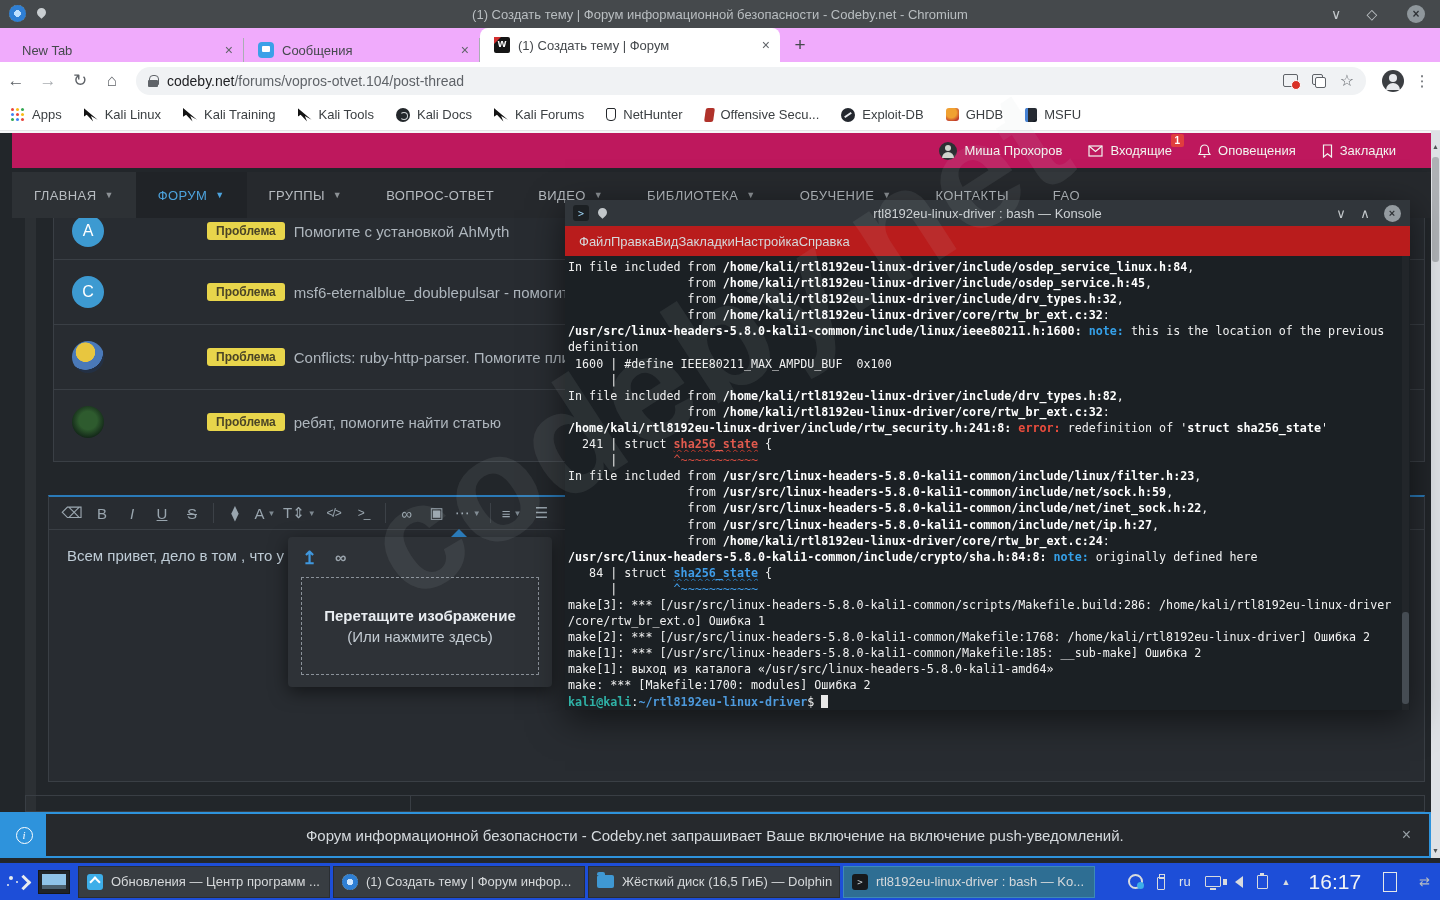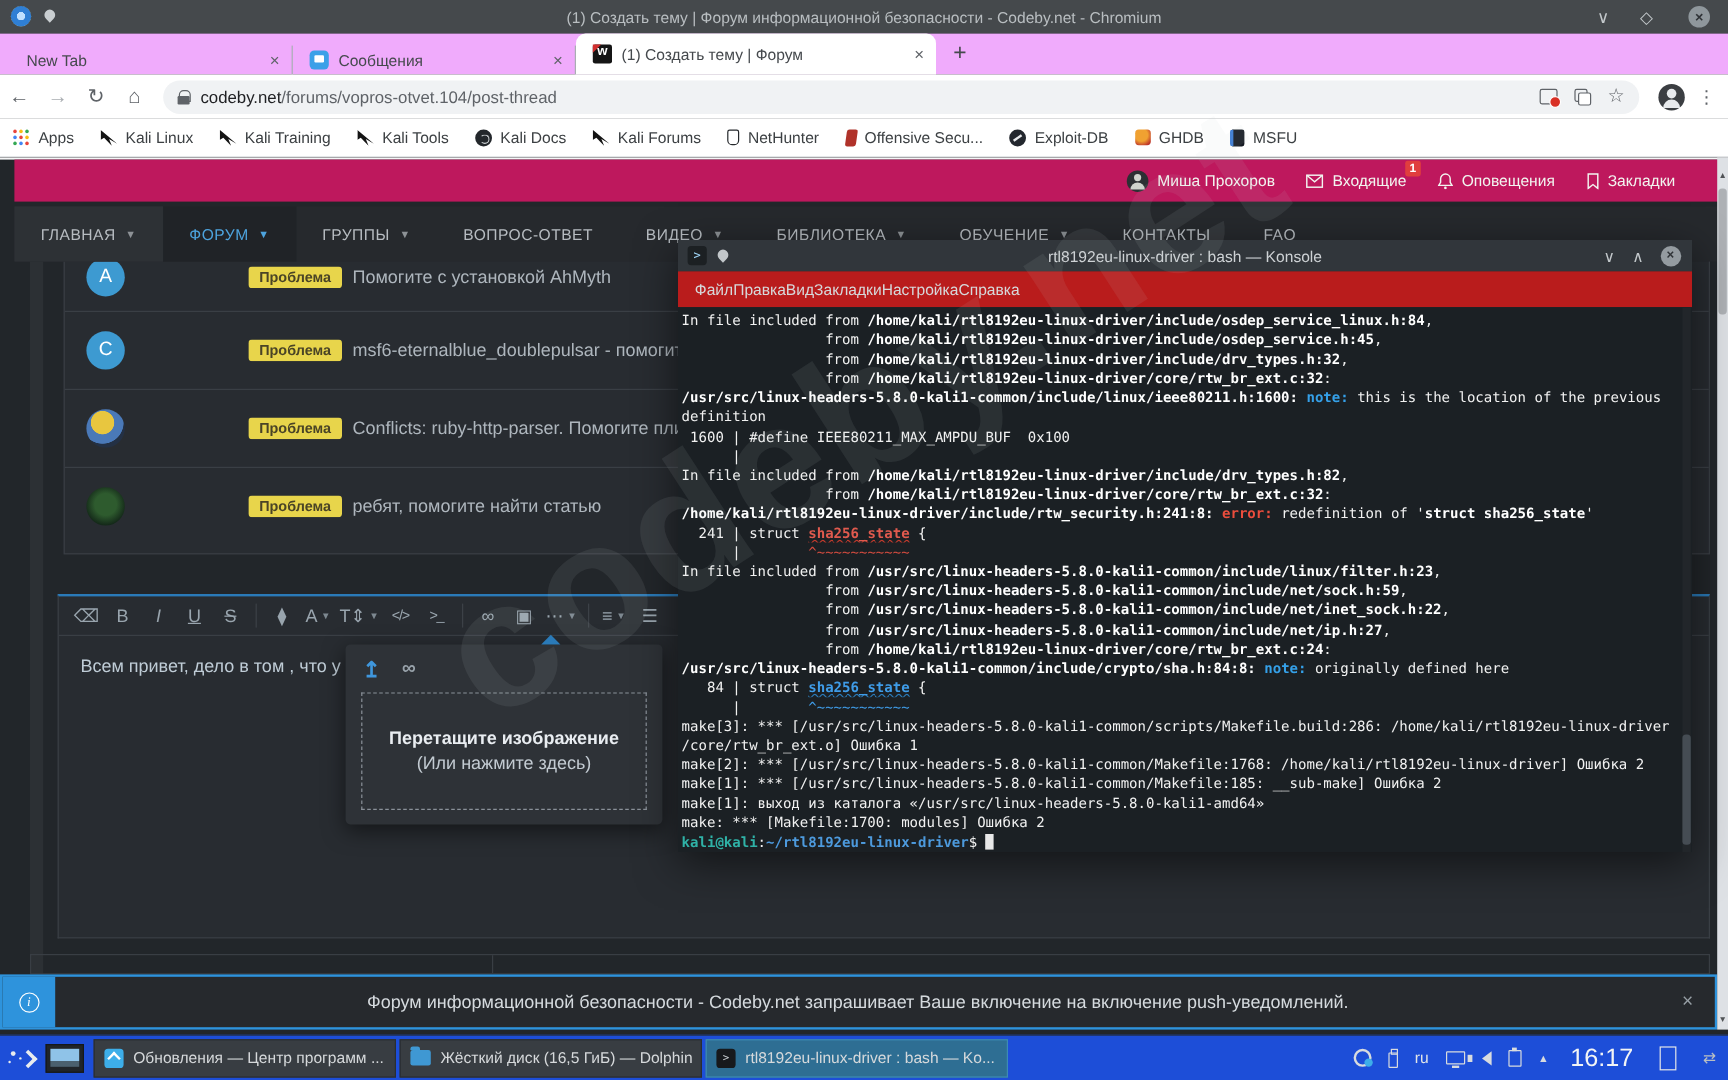--- a/index.html
+++ b/index.html
@@ -583,20 +583,24 @@
   <div class="watermark" data-name="watermark">codeby.net</div>
 
   <div class="taskbar" data-name="taskbar">
     <span class="kali-launcher" data-name="app-launcher-icon"></span>
     <span class="pager" data-name="virtual-desktop-pager"></span>
     <span data-name="task-buttons" id="task-buttons" style="display:flex;align-items:center;">
         <span class="task" data-name="taskbar-task-software">
           <span class="ti ti-software" data-name="software-icon"></span>
           <span data-name="task-label">Обновления — Центр программ ...</span>
         </span>
+        <span class="task" data-name="taskbar-task-chromium">
+          <span class="ti ti-chromium" data-name="chromium-icon"></span>
+          <span data-name="task-label">(1) Создать тему | Форум инфор...</span>
+        </span>
         <span class="task" data-name="taskbar-task-dolphin">
           <span class="ti ti-dolphin" data-name="dolphin-icon"></span>
           <span data-name="task-label">Жёсткий диск (16,5 ГиБ) — Dolphin</span>
         </span>
         <span class="task active" data-name="taskbar-task-konsole">
           <span class="ti ti-konsole" data-name="konsole-icon">&gt;</span>
           <span data-name="task-label">rtl8192eu-linux-driver : bash — Ko...</span>
         </span>
       </span>
     <span class="tray" data-name="system-tray">

